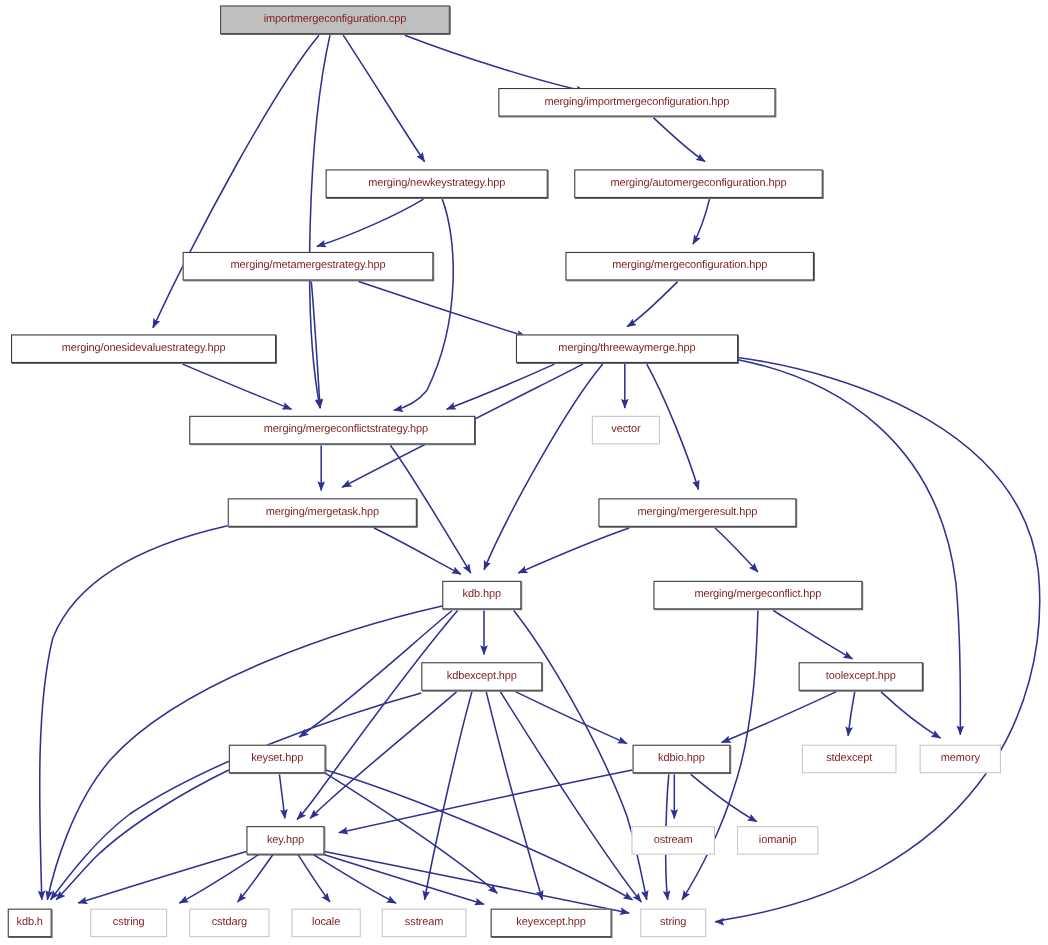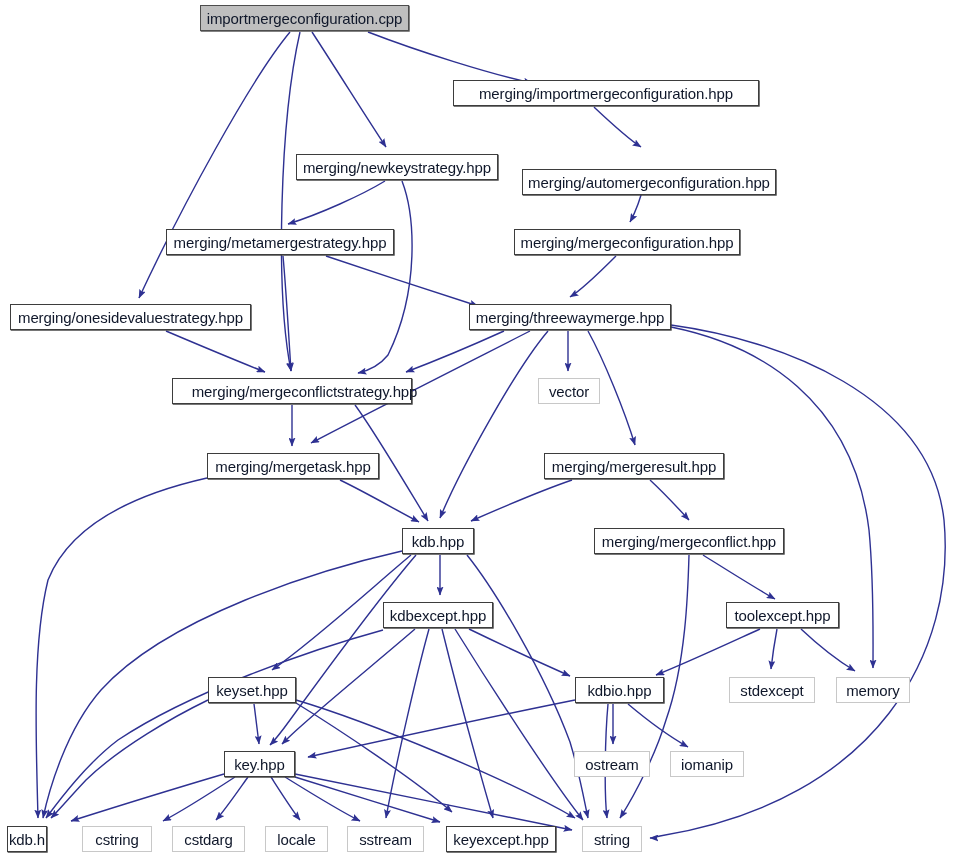--- a/index.html
+++ b/index.html
@@ -30,23 +30,23 @@
     fill: #2e3192;
     stroke: none;
   }
   .node-box {
     position: absolute;
     box-sizing: border-box;
     display: flex;
     align-items: center;
     justify-content: center;
     white-space: nowrap;
-    font-size: 15px;
+    font-size: 10px;
     line-height: 1;
-    color: #0f172a;
+    color: #7f1d1d;
     background: #ffffff;
     border: 1px solid #4d4d4d;
     letter-spacing: -0.1px;
   }
   .node-box.kind-root {
     background: #bfbfbf;
     border: 1px solid #4d4d4d;
     box-shadow: 0.7px 0.7px 0 0 #4d4d4d;
   }
   .node-box.kind-local {
@@ -124,28 +124,28 @@
         <path class="edge-path" d="M 235,777 C 215,790 184,810 163,821" marker-end="url(#arrowhead)"></path>
         <path class="edge-path" d="M 248,777 C 238,791 225,810 216,820" marker-end="url(#arrowhead)"></path>
         <path class="edge-path" d="M 271,777 C 280,791 292,810 300,820" marker-end="url(#arrowhead)"></path>
         <path class="edge-path" d="M 285,777 C 306,790 338,810 360,821" marker-end="url(#arrowhead)"></path>
         <path class="edge-path" d="M 295,777 C 334,789 400,810 440,822" marker-end="url(#arrowhead)"></path>
         <path class="edge-path" d="M 295,774 C 363,788 499,815 572,830" marker-end="url(#arrowhead)"></path>
       </g>
   </svg>
   <div id="nodes-layer">
       <div class="node-box kind-root" style="left: 200px; top: 5px; width: 209px; height: 26px;">importmergeconfiguration.cpp</div>
-      <div class="node-box kind-local" style="left: 453px; top: 80px; width: 306px; height: 26px;">merging/importmergeconfiguration.hpp</div>
+      <div class="node-box kind-local" style="left: 453px; top: 80px; width: 252px; height: 26px;">merging/importmergeconfiguration.hpp</div>
       <div class="node-box kind-local" style="left: 296px; top: 154px; width: 202px; height: 26px;">merging/newkeystrategy.hpp</div>
-      <div class="node-box kind-local" style="left: 522px; top: 154px; width: 254px; height: 26px; margin-top: 15px;">merging/automergeconfiguration.hpp</div>
+      <div class="node-box kind-local" style="left: 522px; top: 154px; width: 226px; height: 26px;">merging/automergeconfiguration.hpp</div>
       <div class="node-box kind-local" style="left: 166px; top: 229px; width: 228px; height: 26px;">merging/metamergestrategy.hpp</div>
       <div class="node-box kind-local" style="left: 514px; top: 229px; width: 226px; height: 26px;">merging/mergeconfiguration.hpp</div>
       <div class="node-box kind-local" style="left: 10px; top: 304px; width: 241px; height: 26px;">merging/onesidevaluestrategy.hpp</div>
       <div class="node-box kind-local" style="left: 469px; top: 304px; width: 202px; height: 26px;">merging/threewaymerge.hpp</div>
-      <div class="node-box kind-local" style="left: 172px; top: 378px; width: 240px; height: 26px; padding-left: 25px;">merging/mergeconflictstrategy.hpp</div>
+      <div class="node-box kind-local" style="left: 172px; top: 378px; width: 260px; height: 26px; padding-left: 25px;">merging/mergeconflictstrategy.hpp</div>
       <div class="node-box kind-system" style="left: 538px; top: 378px; width: 62px; height: 26px;">vector</div>
       <div class="node-box kind-local" style="left: 207px; top: 453px; width: 172px; height: 26px;">merging/mergetask.hpp</div>
       <div class="node-box kind-local" style="left: 544px; top: 453px; width: 180px; height: 26px;">merging/mergeresult.hpp</div>
       <div class="node-box kind-local" style="left: 402px; top: 528px; width: 72px; height: 26px;">kdb.hpp</div>
       <div class="node-box kind-local" style="left: 594px; top: 528px; width: 190px; height: 26px;">merging/mergeconflict.hpp</div>
       <div class="node-box kind-local" style="left: 383px; top: 602px; width: 110px; height: 26px;">kdbexcept.hpp</div>
       <div class="node-box kind-local" style="left: 726px; top: 602px; width: 113px; height: 26px;">toolexcept.hpp</div>
       <div class="node-box kind-local" style="left: 208px; top: 677px; width: 88px; height: 26px;">keyset.hpp</div>
       <div class="node-box kind-local" style="left: 575px; top: 677px; width: 89px; height: 26px;">kdbio.hpp</div>
       <div class="node-box kind-system" style="left: 729px; top: 677px; width: 86px; height: 26px;">stdexcept</div>

